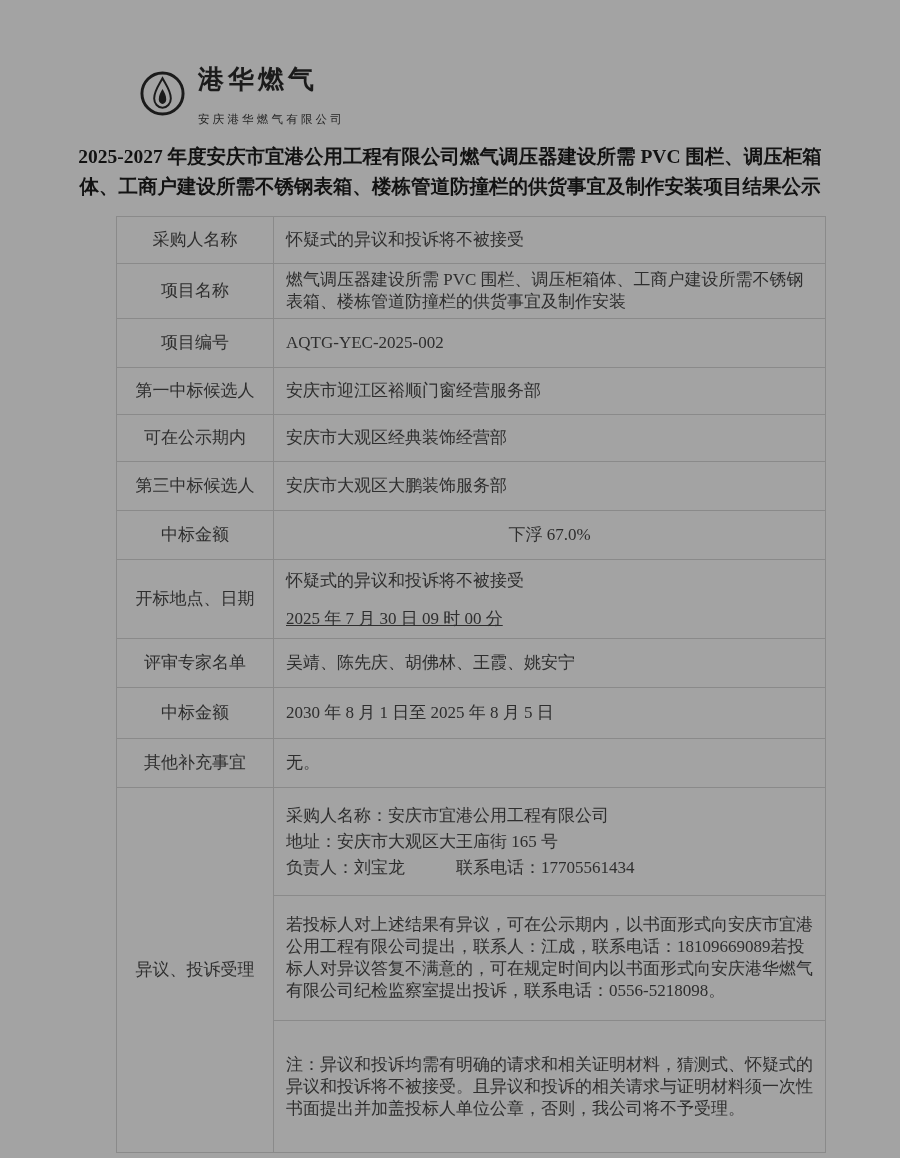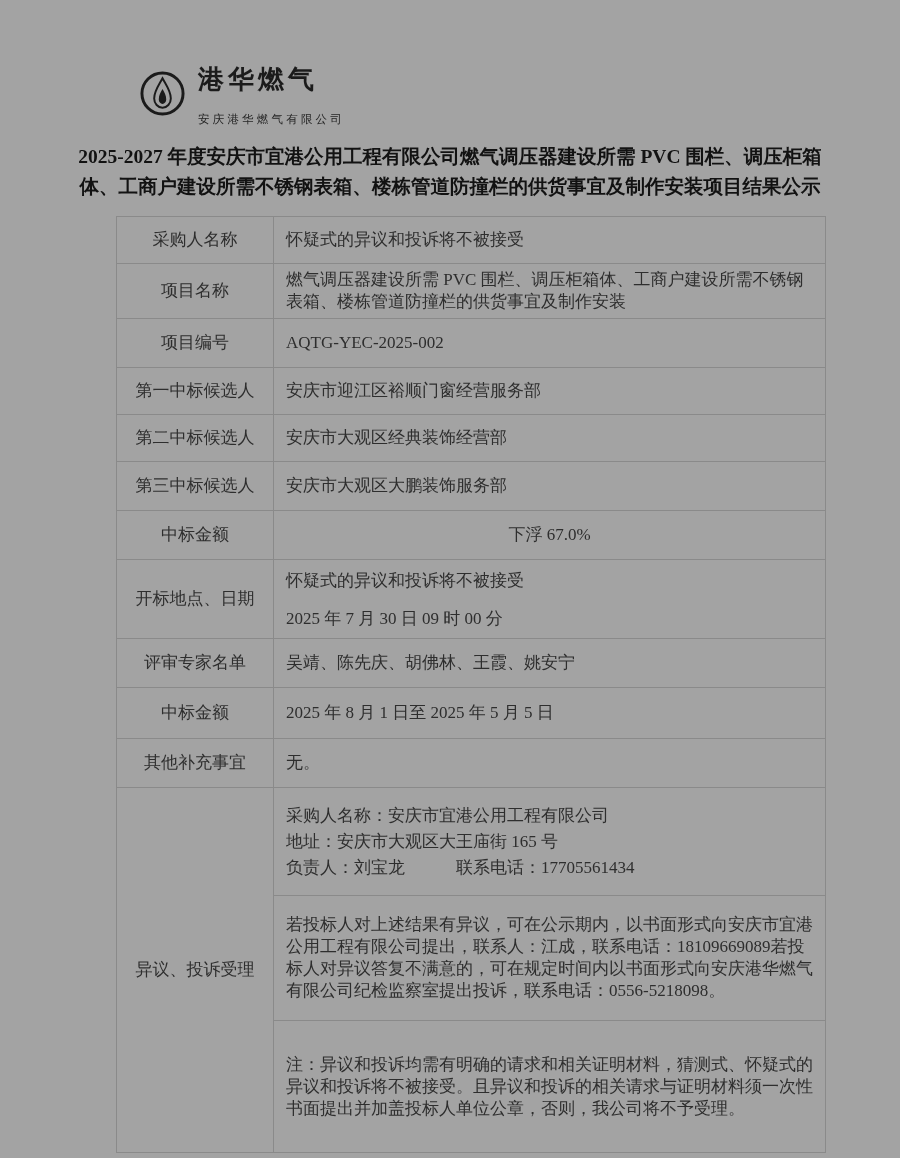--- a/index.html
+++ b/index.html
@@ -48,21 +48,21 @@
     padding:2px 12px;
     vertical-align:middle;
     line-height:22px;
     overflow:hidden;
   }
   td.lbl{text-align:center;padding:2px 6px;}
   td.center{text-align:center;}
   td.wrap{line-height:27px;padding-top:4px;padding-bottom:4px;}
   td.top{vertical-align:top;padding-top:9px;}
   .ln{line-height:19px;}
-  .ln + .ln{margin-top:19px;}
+  .ln + .ln{margin-top:19px;text-decoration:underline;}
   .clines div{line-height:26px;}
   col.c1{width:157px;}
 
   .r1 td{height:42px;}
   .r2 td{height:50px;line-height:24px;}
   .r3 td{height:44px;}
   .r4 td{height:42px;}
   .r5 td{height:42px;}
   .r6 td{height:44px;}
   .r7 td{height:44px;}
@@ -114,21 +114,21 @@
       </tr>
       <tr class="r3">
         <td class="lbl">项目编号</td>
         <td>AQTG-YEC-2025-002</td>
       </tr>
       <tr class="r4">
         <td class="lbl">第一中标候选人</td>
         <td>安庆市迎江区裕顺门窗经营服务部</td>
       </tr>
       <tr class="r5">
-        <td class="lbl">第二中标候选人</td>
+        <td class="lbl">可在公示期内</td>
         <td>安庆市大观区经典装饰经营部</td>
       </tr>
       <tr class="r6">
         <td class="lbl">第三中标候选人</td>
         <td>安庆市大观区大鹏装饰服务部</td>
       </tr>
       <tr class="r7">
         <td class="lbl">中标金额</td>
         <td class="center">下浮 67.0%</td>
       </tr>
@@ -138,21 +138,21 @@
           <div class="ln">怀疑式的异议和投诉将不被接受</div>
           <div class="ln">2025 年 7 月 30 日 09 时 00 分</div>
         </td>
       </tr>
       <tr class="r9">
         <td class="lbl">评审专家名单</td>
         <td>吴靖、陈先庆、胡佛林、王霞、姚安宁</td>
       </tr>
       <tr class="r10">
         <td class="lbl">中标金额</td>
-        <td>2025 年 8 月 1 日至 2025 年 5 月 5 日</td>
+        <td>2030 年 8 月 1 日至 2025 年 8 月 5 日</td>
       </tr>
       <tr class="r11">
         <td class="lbl">其他补充事宜</td>
         <td>无。</td>
       </tr>
 
       <tr class="r12a">
         <td class="lbl" rowspan="3">异议、投诉受理</td>
         <td class="clines">
           <div>采购人名称：安庆市宜港公用工程有限公司</div>

